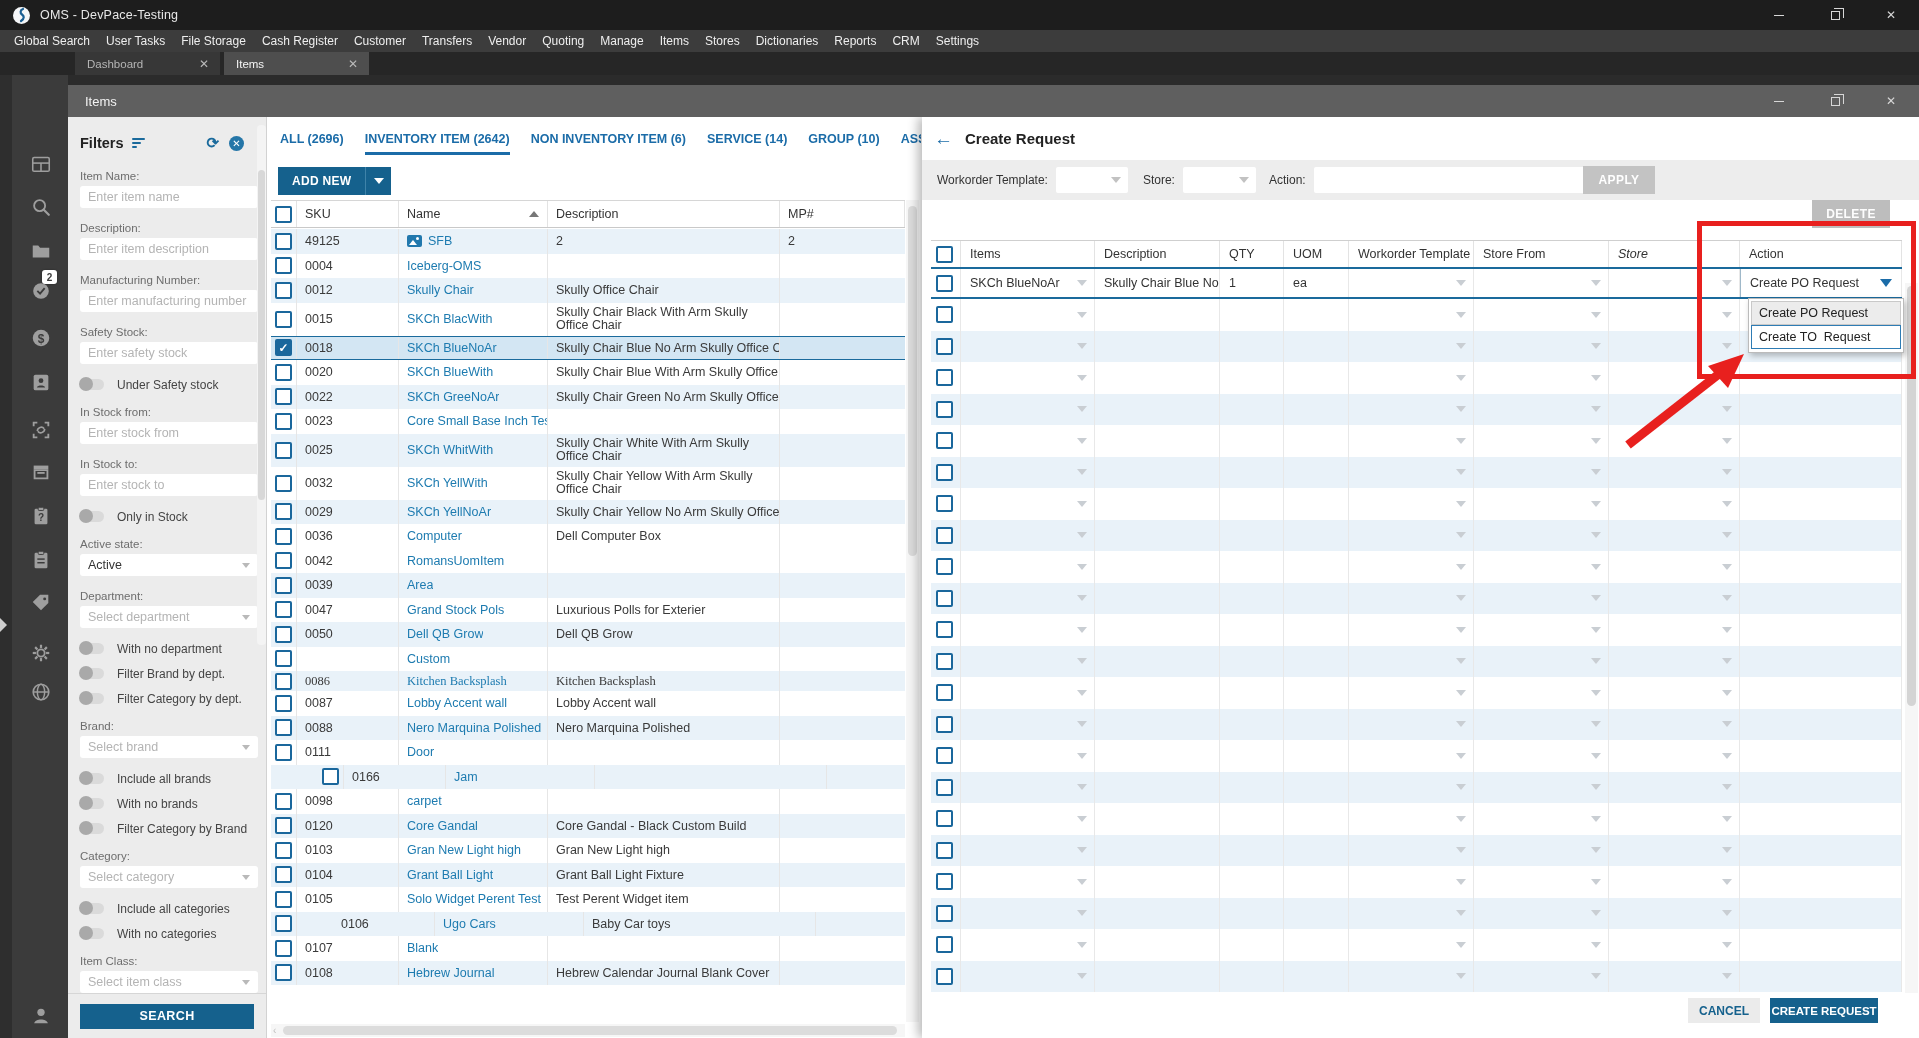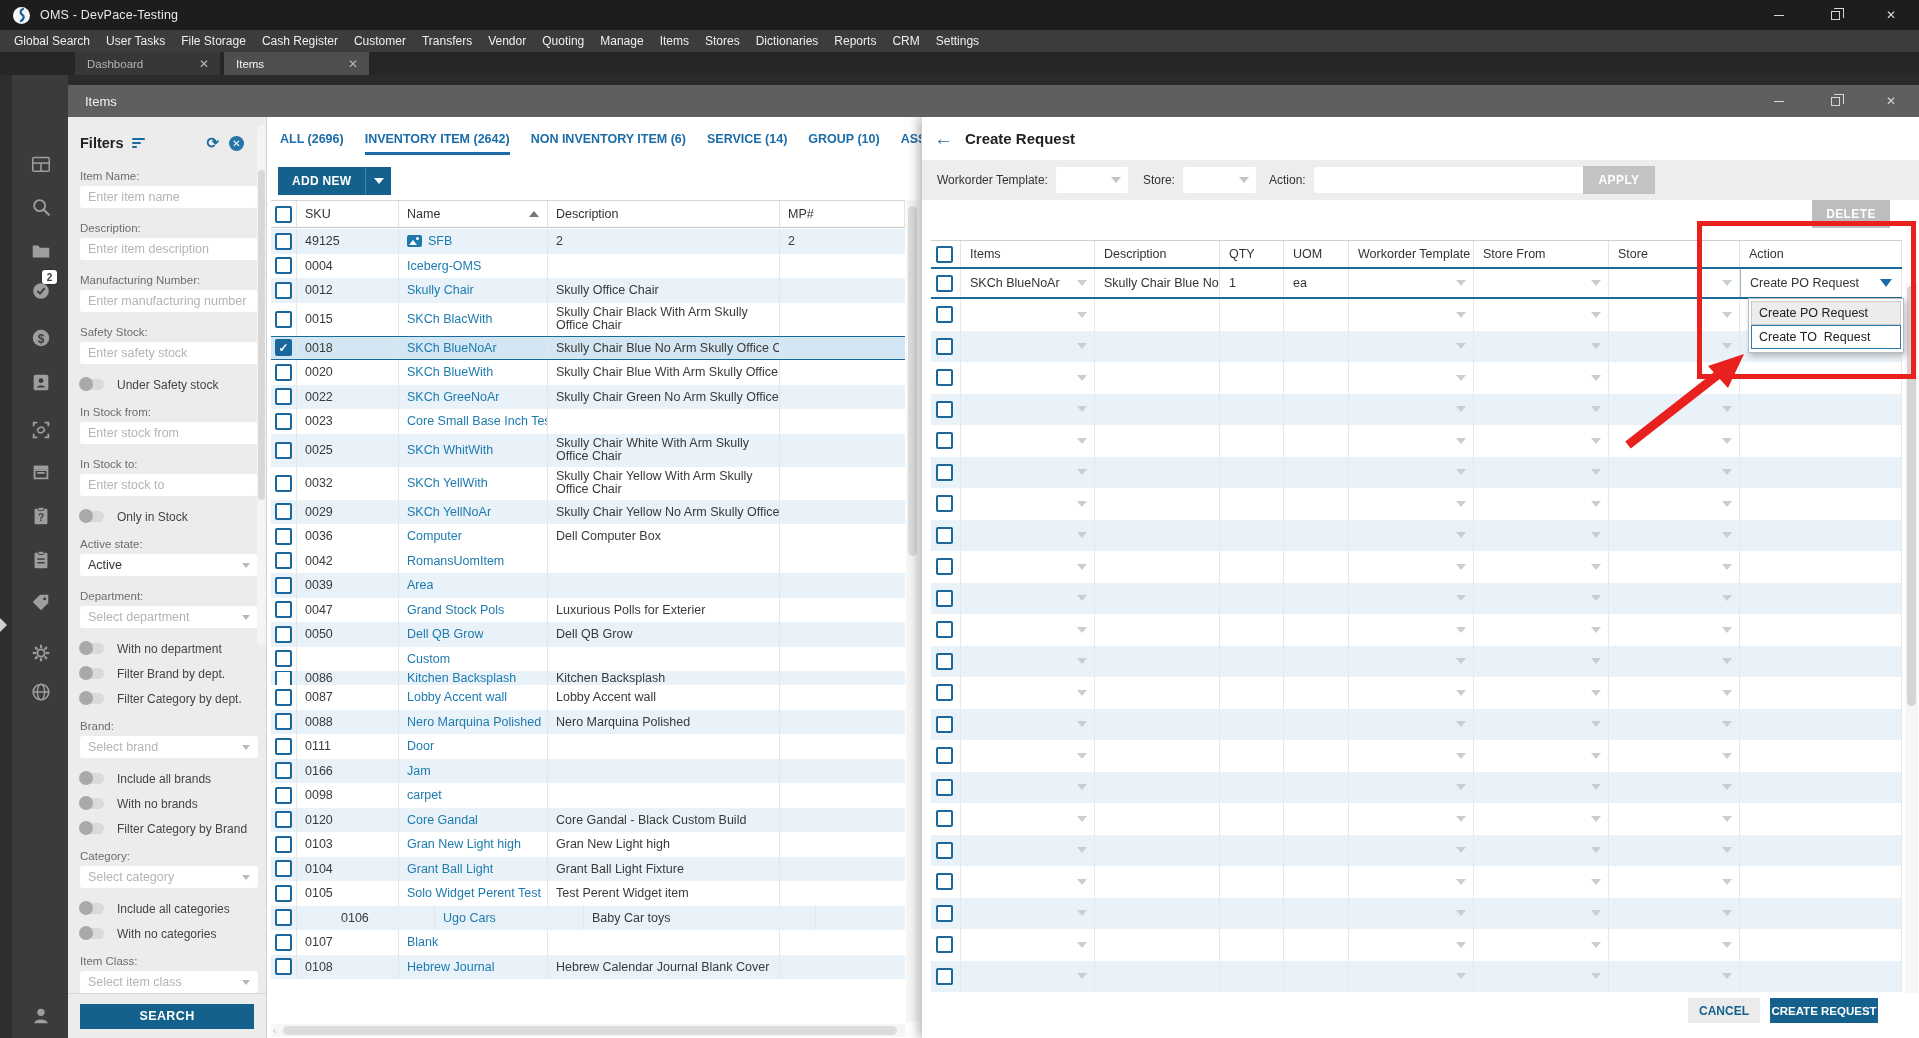--- a/index.html
+++ b/index.html
@@ -655,21 +655,21 @@
               <div class="c cb-cell" style="width: 26px; flex: 0 0 auto; padding-left: 4px;">
                 <span class="cbx"></span>
               </div>
               <div class="c" style="width: 102px; flex: 0 0 auto;"></div>
               <div class="c" style="width: 149px; flex: 0 0 auto;">
                 <span class="name-link">Custom</span>
               </div>
               <div class="c" style="width: 232px; flex: 0 0 auto;"></div>
               <div class="c" style="width: 125px; flex: 0 0 auto; border-right: none;"></div>
             </div>
-            <div class="irow stripe" style="height: 14px;">
+            <div class="irow stripe" style="height: 20px; font-family: Liberation Serif, serif;">
               <div class="c cb-cell" style="width: 26px; flex: 0 0 auto; padding-left: 4px;">
                 <span class="cbx"></span>
               </div>
               <div class="c" style="width: 102px; flex: 0 0 auto;">0086</div>
               <div class="c" style="width: 149px; flex: 0 0 auto;">
                 <span class="name-link">Kitchen Backsplash</span>
               </div>
               <div class="c" style="width: 232px; flex: 0 0 auto;">Kitchen Backsplash</div>
               <div class="c" style="width: 125px; flex: 0 0 auto; border-right: none;"></div>
             </div>
@@ -699,21 +699,21 @@
               <div class="c cb-cell" style="width: 26px; flex: 0 0 auto; padding-left: 4px;">
                 <span class="cbx"></span>
               </div>
               <div class="c" style="width: 102px; flex: 0 0 auto;">0111</div>
               <div class="c" style="width: 149px; flex: 0 0 auto;">
                 <span class="name-link">Door</span>
               </div>
               <div class="c" style="width: 232px; flex: 0 0 auto;"></div>
               <div class="c" style="width: 125px; flex: 0 0 auto; border-right: none;"></div>
             </div>
-            <div class="irow stripe" style="height: 24.5px;">
+            <div class="irow stripe" style="height: 24.5px; padding-left: 47px;">
               <div class="c cb-cell" style="width: 26px; flex: 0 0 auto; padding-left: 4px;">
                 <span class="cbx"></span>
               </div>
               <div class="c" style="width: 102px; flex: 0 0 auto;">0166</div>
               <div class="c" style="width: 149px; flex: 0 0 auto;">
                 <span class="name-link">Jam</span>
               </div>
               <div class="c" style="width: 232px; flex: 0 0 auto;"></div>
               <div class="c" style="width: 125px; flex: 0 0 auto; border-right: none;"></div>
             </div>
@@ -841,21 +841,21 @@
           <div class="cr-hrow" id="cr-head">
               <div class="hc" style="width: 30px; flex: 0 0 auto; padding-left: 5px;">
                 <span class="cbx"></span>
               </div>
               <div class="hc" style="width: 134px; flex: 0 0 auto;">Items</div>
               <div class="hc" style="width: 125px; flex: 0 0 auto;">Description</div>
               <div class="hc" style="width: 64px; flex: 0 0 auto;">QTY</div>
               <div class="hc" style="width: 65px; flex: 0 0 auto;">UOM</div>
               <div class="hc" style="width: 125px; flex: 0 0 auto;">Workorder Template</div>
               <div class="hc" style="width: 135px; flex: 0 0 auto;">Store From</div>
-              <div class="hc" style="width: 131px; flex: 0 0 auto;">Store</div>
+              <div class="hc" style="width: 131px; flex: 0 0 auto; font-style: italic;">Store</div>
               <div class="hc" style="width: 162px; flex: 0 0 auto;">Action</div>
             </div>
           <div id="cr-body">
               <div class="cr-row first">
                 <div class="dc" style="width: 30px; flex: 0 0 auto; padding-left: 5px;">
                   <span class="cbx"></span>
                 </div>
                 <div class="dc" style="width: 134px; flex: 0 0 auto;">
                   <span>SKCh BlueNoAr</span>
                   <span class="dd-arrow"></span>

